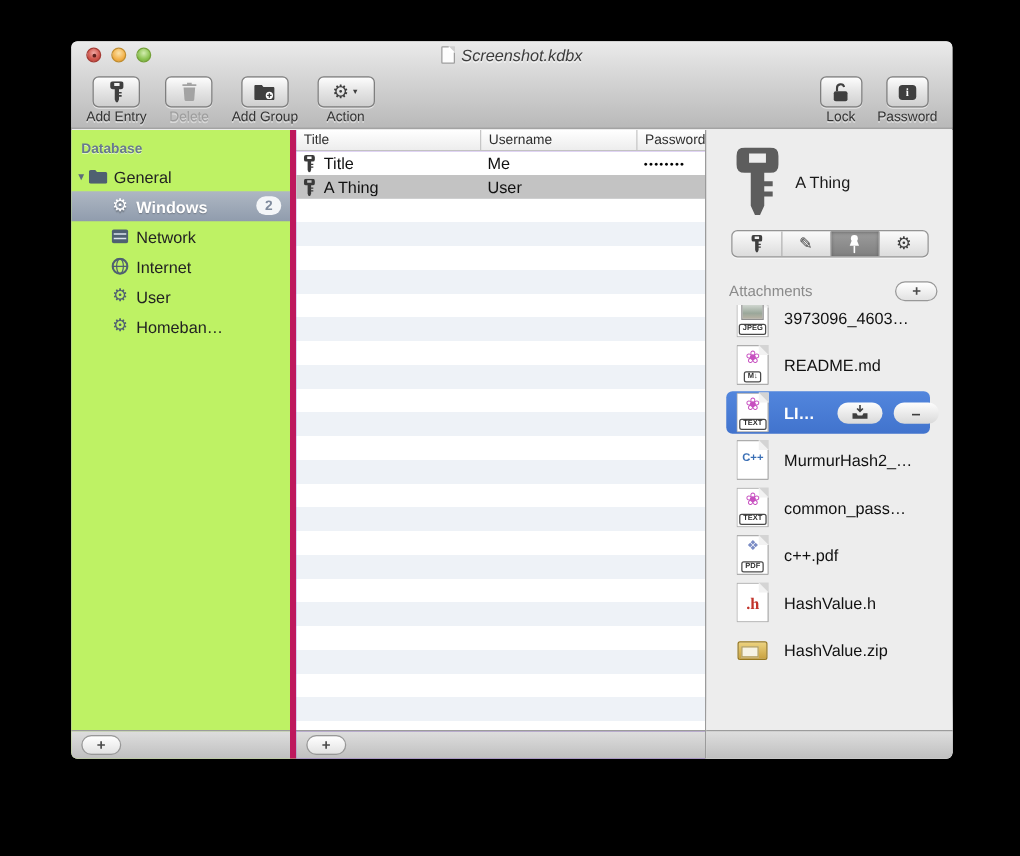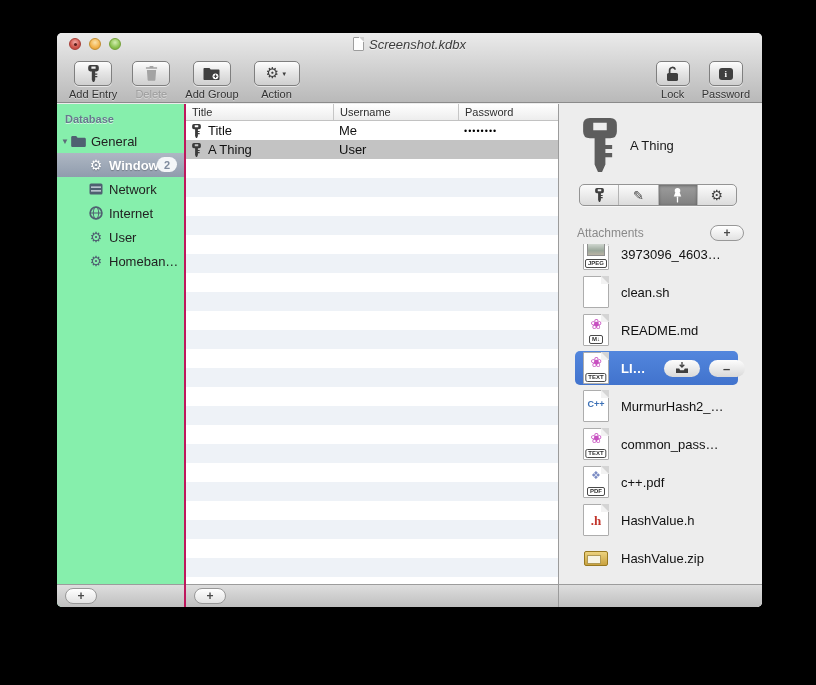--- a/index.html
+++ b/index.html
@@ -39,21 +39,21 @@
     display:flex;align-items:center;justify-content:center;font-family:"Liberation Serif",serif;}
 
   
   .content{position:absolute;top:71px;bottom:0;left:0;right:0;display:flex;}
   .pane-footer{position:absolute;left:0;right:0;bottom:0;height:23px;border-top:1px solid #9c9c9c;
     background:linear-gradient(#dedede,#bfbfbf);display:flex;align-items:center;padding-left:8px;}
   .pill-add{width:32px;height:16px;border-radius:8px;border:1px solid #989898;background:linear-gradient(#fff,#e2e2e2);
     color:#4a4a4a;font-size:12px;font-weight:bold;line-height:12px;display:flex;align-items:center;justify-content:center;padding:0;cursor:default;}
 
   
-  .sidebar{width:129px;background:#86efac;border-right:2px solid #be185d;position:relative;flex:none;}
+  .sidebar{width:180px;background:#bef264;border-right:5px solid #be185d;position:relative;flex:none;}
   .sb-header{padding:9px 0 4px 8px;font-size:11px;font-weight:bold;color:#67798e;text-shadow:0 1px 0 rgba(255,255,255,.6);}
   .sb-row{height:24px;display:flex;align-items:center;font-size:13px;color:#222;position:relative;}
   .sb-row .disclosure{font-size:8px;color:#5d6b7a;width:10px;text-align:center;margin-left:3px;}
   .sb-row.group{font-weight:normal;}
   .sb-row.child{padding-left:31px;}
   .sb-icon{display:flex;align-items:center;justify-content:center;width:16px;margin-right:5px;}
   .sb-gear{font-size:14px;line-height:1;color:#4f6071;font-family:"DejaVu Sans",sans-serif;}
   .sb-row.selected{background:linear-gradient(#aeb7c3,#909cad);color:#fff;font-weight:bold;text-shadow:0 1px 1px rgba(0,0,0,.25);}
   .sb-row.selected .sb-gear{color:#fff;}
   .sb-badge{position:absolute;right:7px;top:4px;min-width:20px;height:15px;border-radius:8px;background:#f4f6f8;
@@ -360,27 +360,20 @@
           <div class="att-item">
             <span class="file-icon">
               <span class="file-page"></span>
                 <span class="file-fold"></span>
               <span class="jpeg-thumb"></span>
               <span class="file-badge">JPEG</span>
             </span>
             <span class="att-name">3973096_4603…</span>
           </div>
 
-          <div class="att-item">
-            <span class="file-icon">
-              <span class="file-page"></span>
-                <span class="file-fold"></span>
-            </span>
-            <span class="att-name">clean.sh</span>
-          </div>
 
           <div class="att-item">
             <span class="file-icon">
               <span class="file-page"></span>
                 <span class="file-fold"></span>
               <span class="flower">❀</span>
               <span class="file-badge">M↓</span>
             </span>
             <span class="att-name">README.md</span>
           </div>

